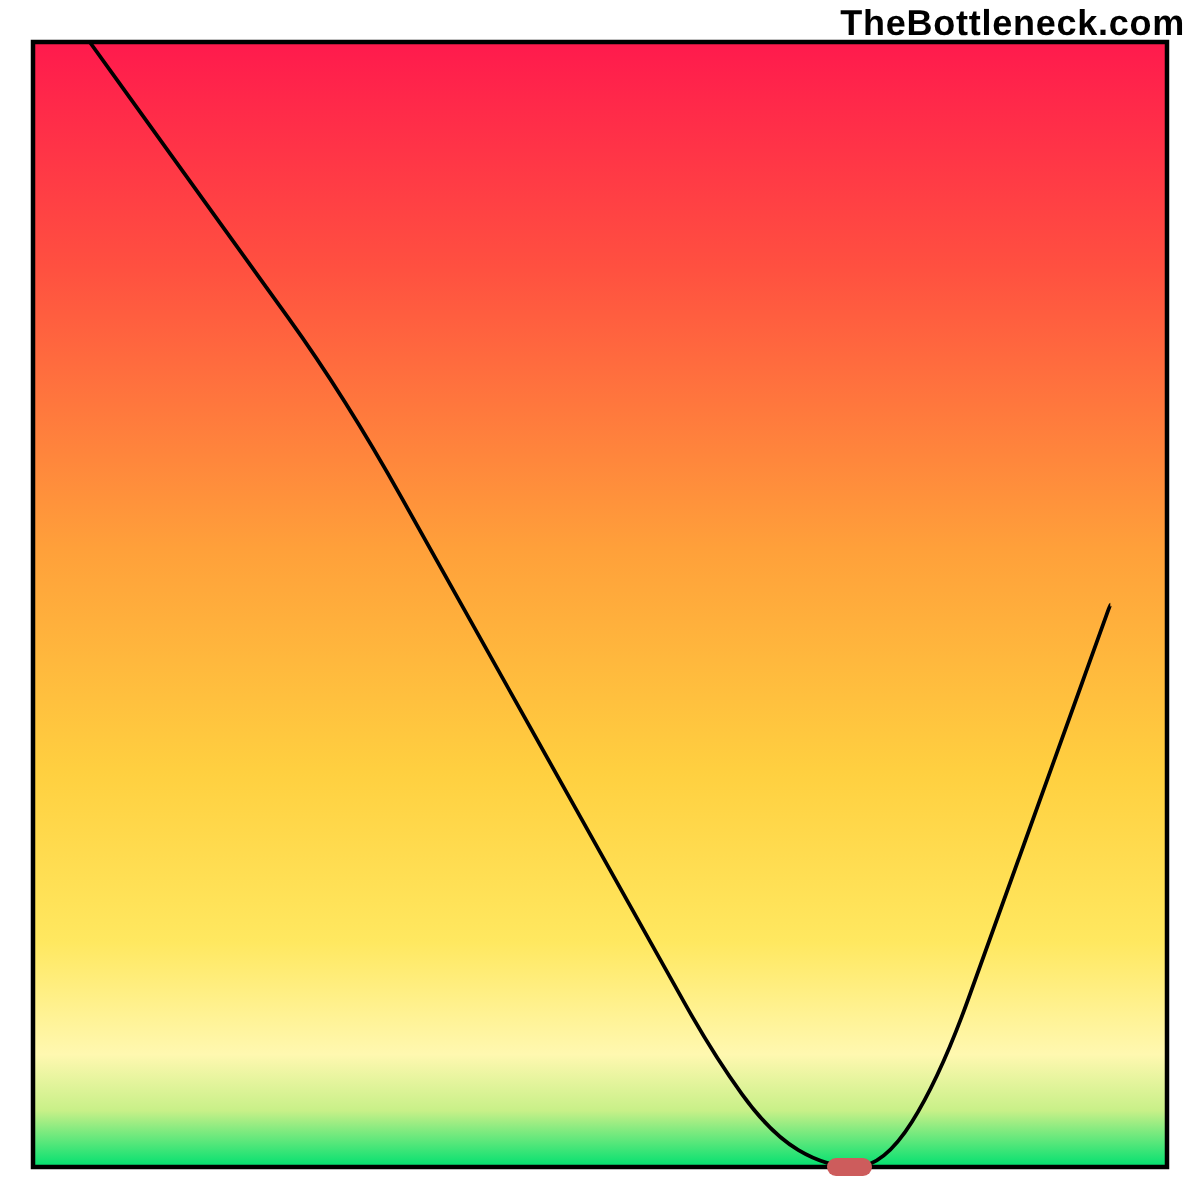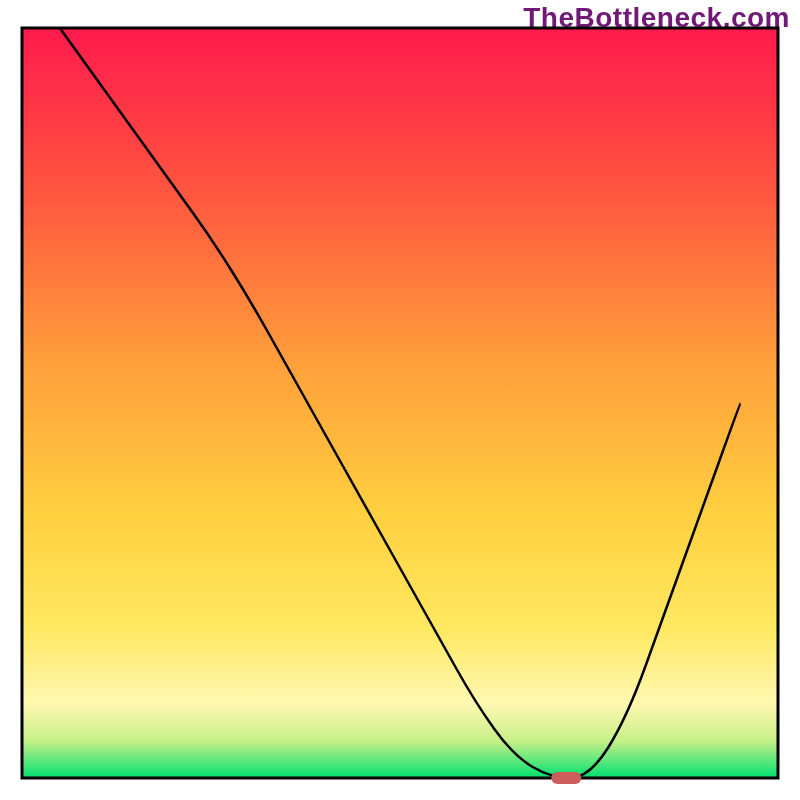--- a/index.html
+++ b/index.html
@@ -12,23 +12,23 @@
   }
   .stage {
     position: relative;
     width: 800px;
     height: 800px;
   }
   .watermark {
     position: absolute;
     top: 2px;
     right: 10px;
-    font-size: 28px;
+    font-size: 24px;
     font-weight: bold;
-    color: #701a75;
+    color: #000000;
     letter-spacing: 0.5px;
   }
   svg {
     position: absolute;
     top: 0;
     left: 0;
   }
 </style>
 </head>
 <body>

